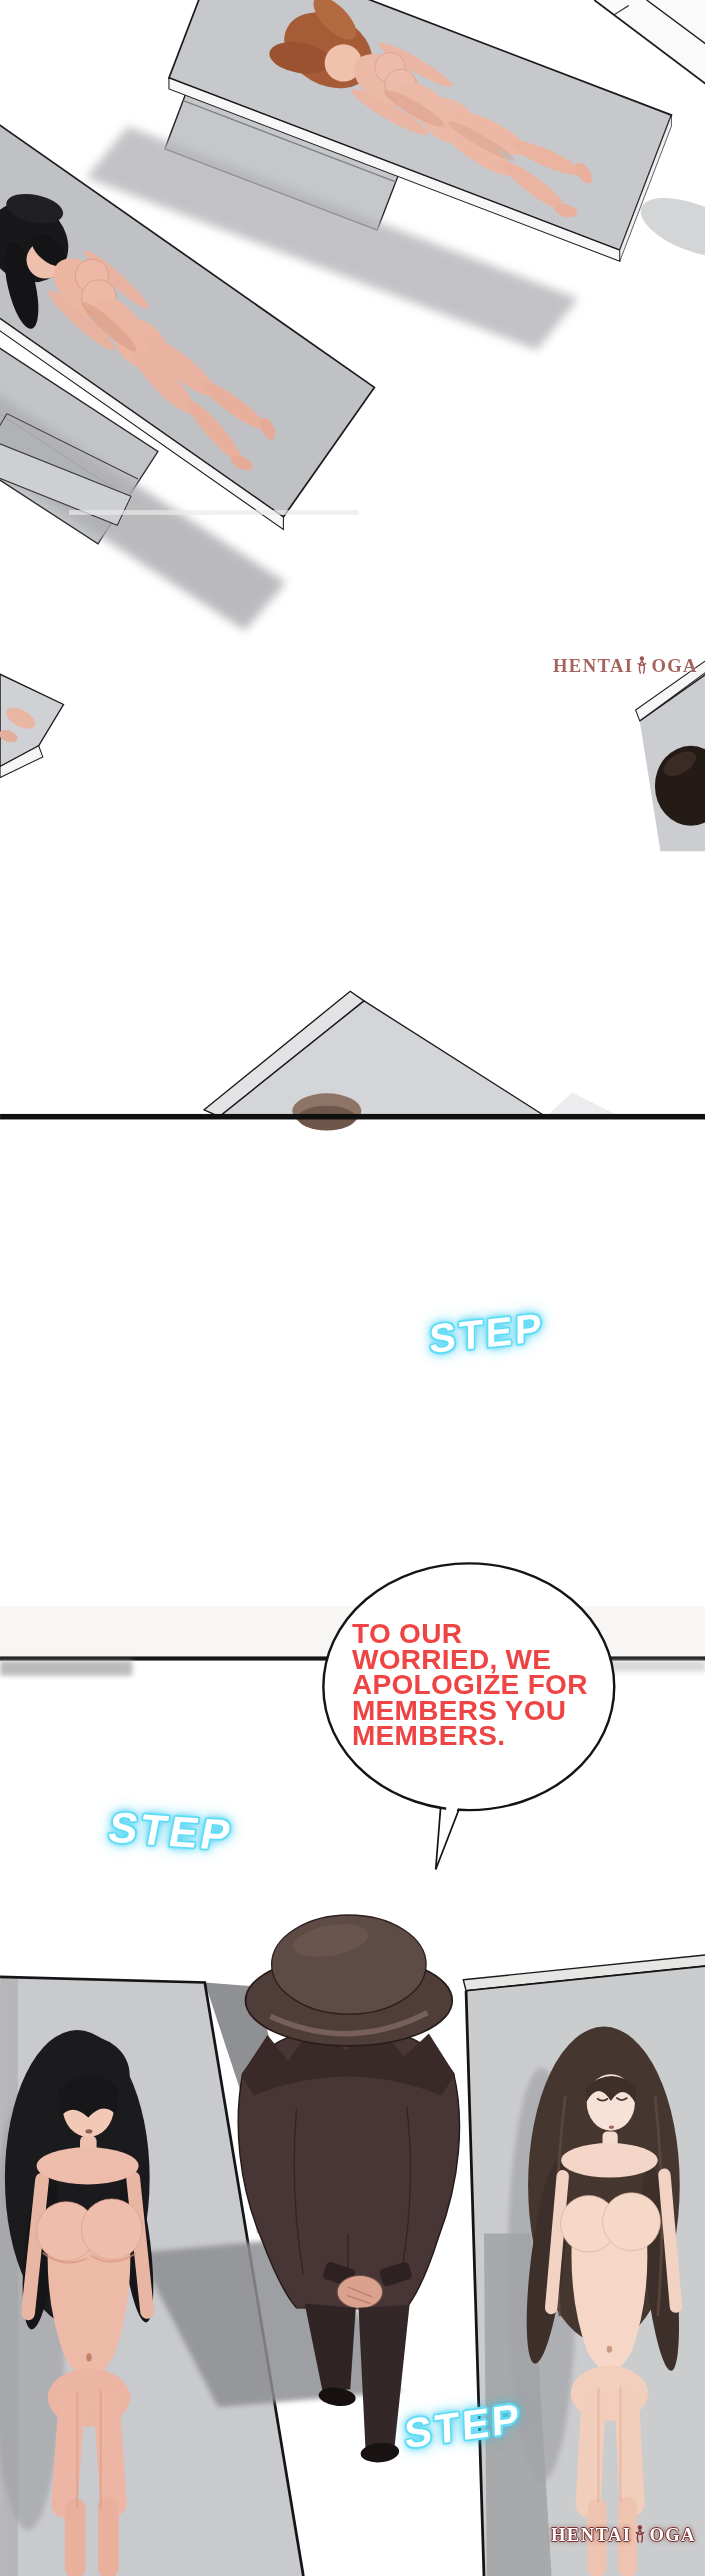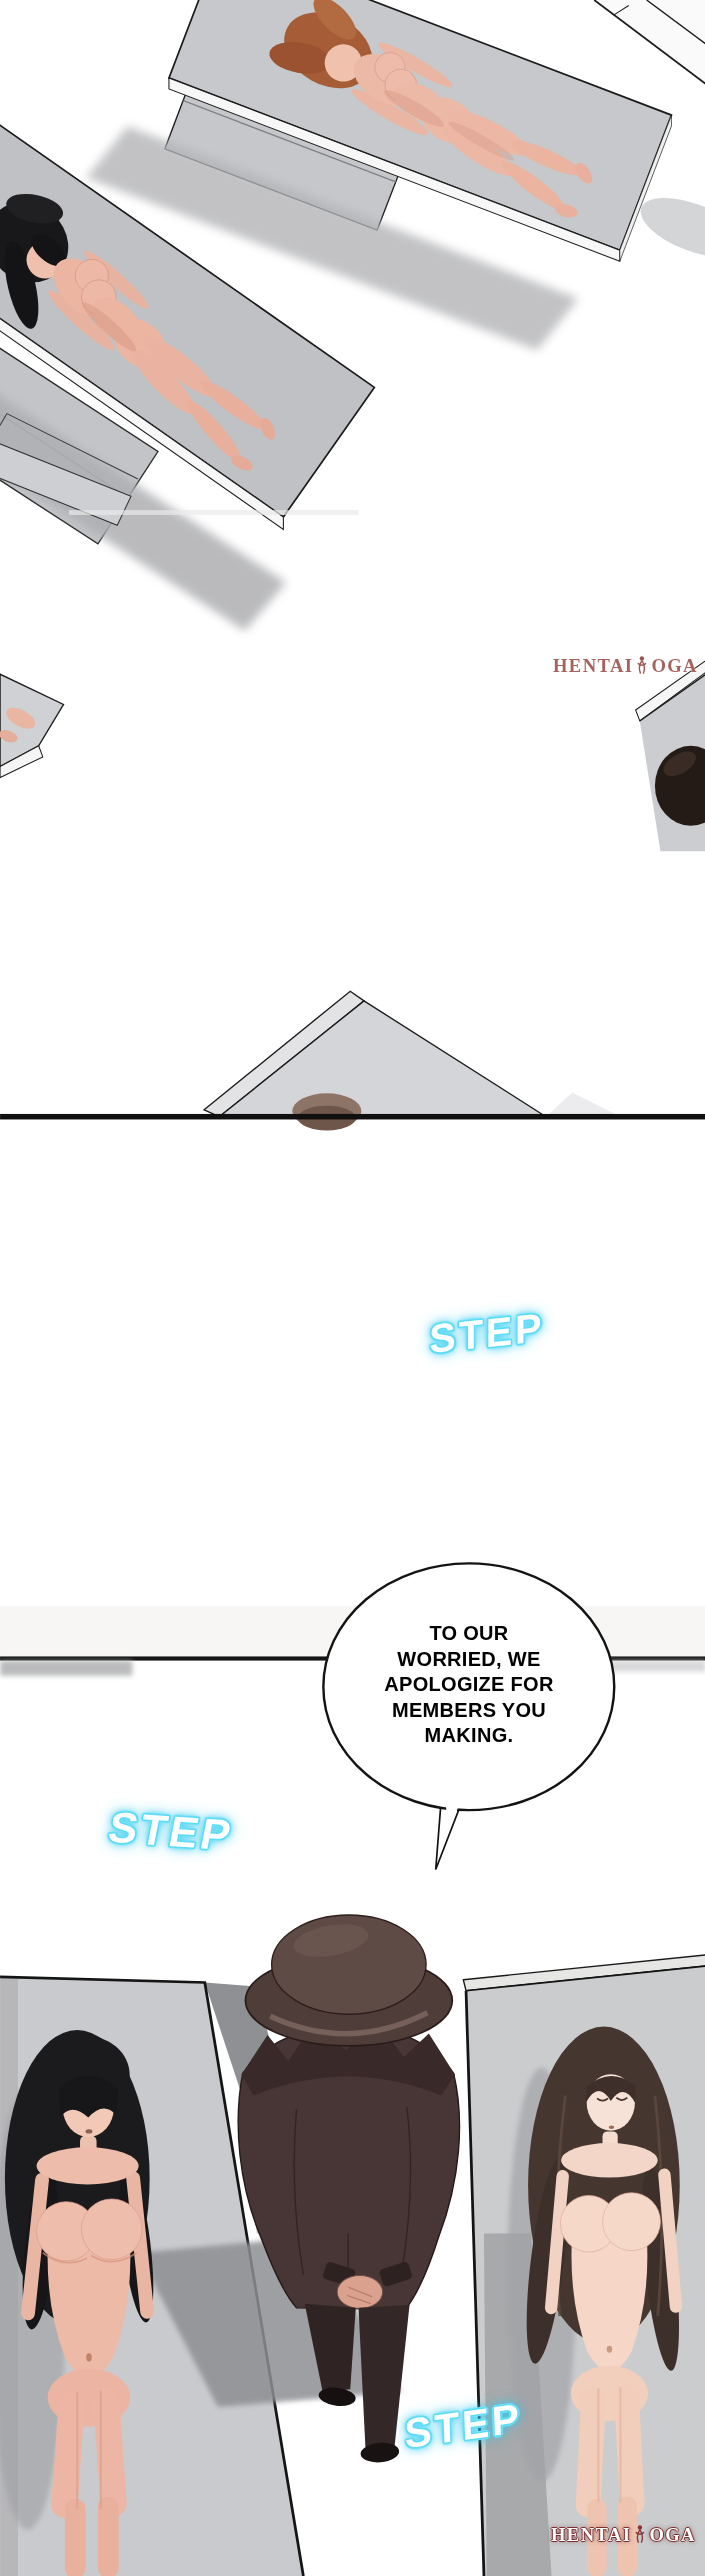--- a/index.html
+++ b/index.html
@@ -1,22 +1,22 @@
 <!DOCTYPE html>
 <html style="font-size:11px"><head>
 <meta charset="utf-8">
 <style>
   html,body{margin:0;padding:0;background:#ffffff;}
   #page{position:relative;width:706px;height:2576px;background:#ffffff;overflow:hidden;
         font-family:"Liberation Sans", sans-serif;}
   #art{position:absolute;left:0;top:0;z-index:1;}
   .txt{position:absolute;z-index:3;}
   
-  .bubble-text{left:352px;top:1621px;width:234px;text-align:center;color:#000000;
-     font-size:20px;font-weight:700;line-height:25.5px;letter-spacing:0.3px;}
+  .bubble-text{left:352px;top:1621px;width:234px;color:#ef4444;
+     font-size:28px;font-weight:700;line-height:25.5px;letter-spacing:0.3px;}
   .bubble-text span{display:block;white-space:nowrap;}
   
   .sfx{color:#ffffff;font-weight:700;font-size:40px;letter-spacing:2.8px;white-space:nowrap;
      text-shadow:
        -1.4px -1.4px 0 #5edcf6, 1.4px -1.4px 0 #5edcf6, -1.4px 1.4px 0 #5edcf6, 1.4px 1.4px 0 #5edcf6,
        -2.1px 0 0 #7ee6fa, 2.1px 0 0 #7ee6fa, 0 -2.1px 0 #7ee6fa, 0 2.1px 0 #7ee6fa,
        0 0 4.1px #3fd1f2, 0 0 9.7px #2fc8ee, 0 0 15px rgba(47,200,238,.8);}
   .sfx-1{left:429px;top:1311px;transform:rotate(-6deg) skewX(-6deg);}
   .sfx-2{left:109px;top:1807px;transform:rotate(4deg) skewX(-7deg);font-size:43px;}
   .sfx-3{left:404px;top:2403px;transform:rotate(-8deg) skewX(-6deg);font-size:41px;}
@@ -255,21 +255,21 @@
       <ellipse cx="551" cy="3558" rx="28" ry="14" transform="rotate(-5 551 3558)" fill="#181212"></ellipse>
     </g>
   </g>
 </svg>
 
   <div class="txt bubble-text">
     <span>TO OUR</span>
     <span>WORRIED, WE</span>
     <span>APOLOGIZE FOR</span>
     <span>MEMBERS YOU</span>
-    <span>MAKING.</span>
+    <span>MEMBERS.</span>
   </div>
 
   <div class="txt sfx sfx-1">STEP</div>
   <div class="txt sfx sfx-2">STEP</div>
   <div class="txt sfx sfx-3">STEP</div>
 
   <div class="txt wm wm-top">
     <span>HENTAI</span>
     <svg width="13.8" height="20.7" viewBox="0 0 20 30">
       <circle cx="10" cy="5" r="3.2" fill="#9e5650"></circle>

